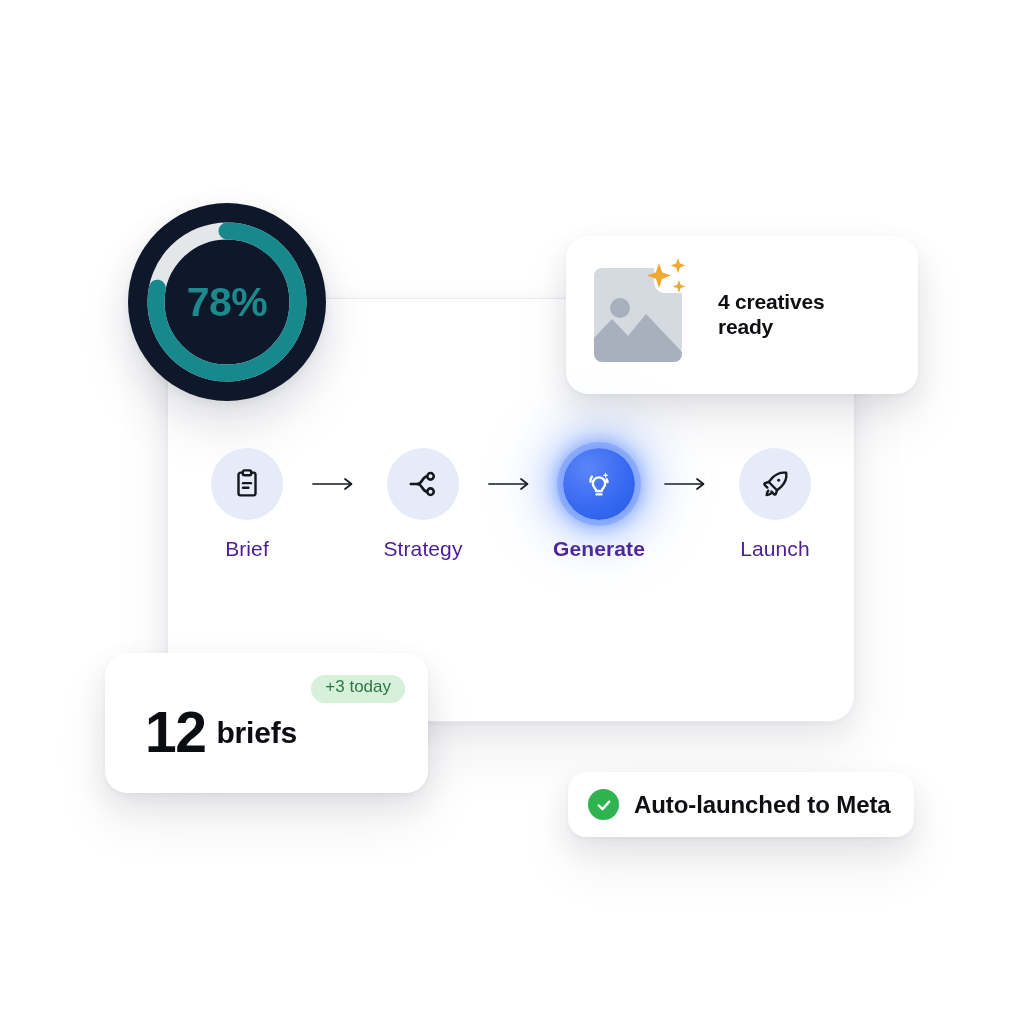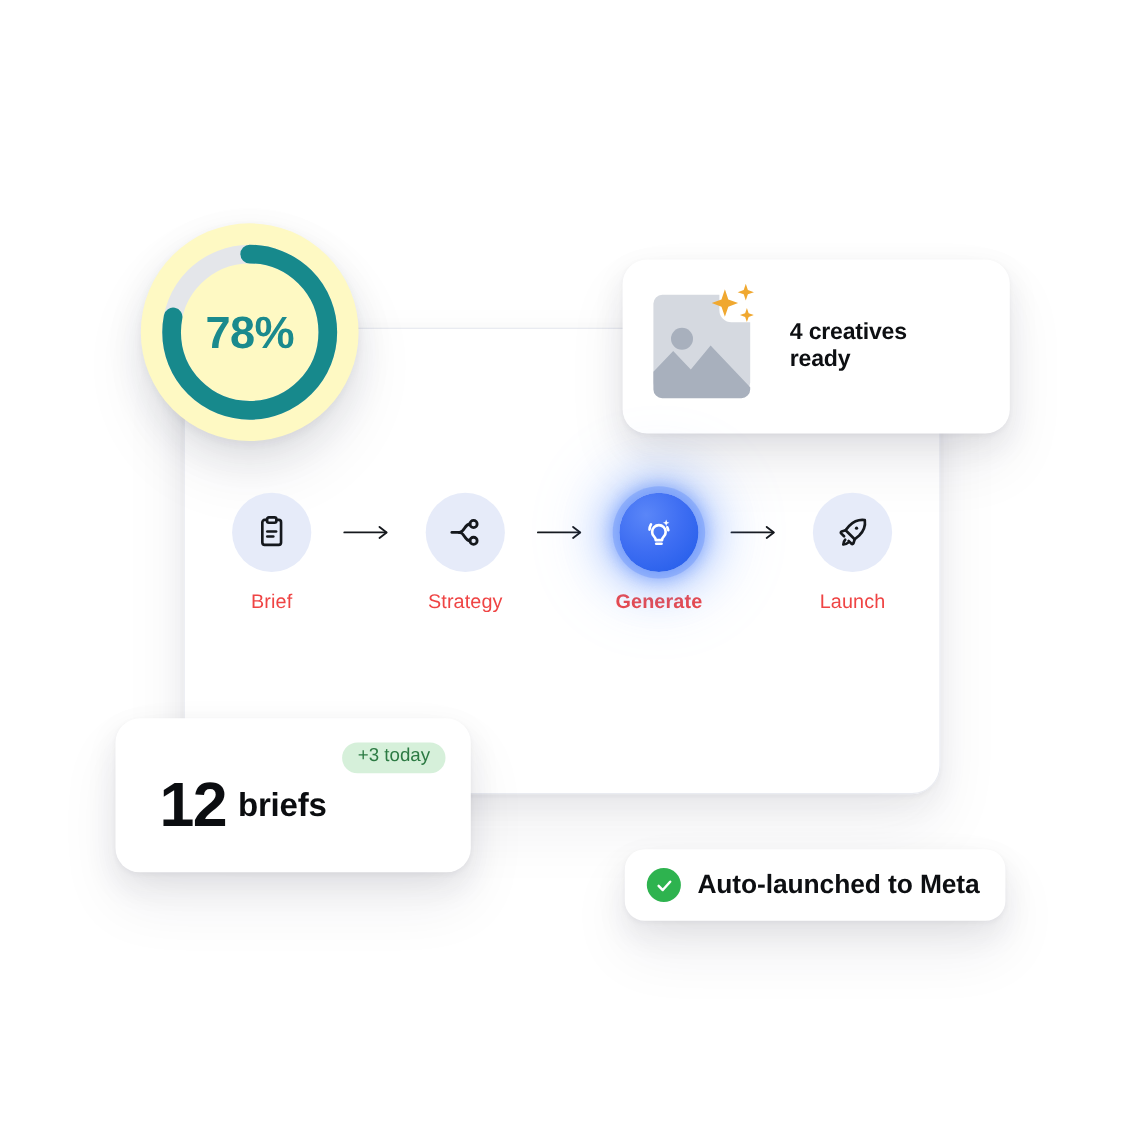--- a/index.html
+++ b/index.html
@@ -75,23 +75,23 @@
   .step-bubble.active {
     background: radial-gradient(circle at 34% 28%, #5a86f8 0%, #3d6df2 48%, #1f5ae8 100%);
     box-shadow:
       0 0 0 6px rgba(80, 130, 250, 0.30),
       0 0 14px 8px rgba(74, 124, 247, 0.42),
       0 0 34px 16px rgba(88, 140, 252, 0.34),
       0 0 60px 26px rgba(120, 165, 255, 0.20);
   }
   .step-label {
     margin-top: 17px;
-    font-size: 18px;
+    font-size: 21px;
     letter-spacing: 0.1px;
-    color: #ef4444;
+    color: #4c1d95;
     white-space: nowrap;
   }
   .step-label.bold { font-weight: bold; }
 
   .arrow {
     width: 58px;
     height: 72px;
     display: flex;
     align-items: center;
     justify-content: center;
@@ -109,21 +109,21 @@
   }
 
   
   .donut-card {
     position: absolute;
     left: 128px;
     top: 203px;
     width: 198px;
     height: 198px;
     border-radius: 50%;
-    background: #fef9c3;
+    background: #0f172a;
     box-shadow:
       0 3px 8px rgba(30, 35, 55, 0.05),
       0 14px 34px rgba(30, 35, 55, 0.10),
       0 30px 60px rgba(30, 35, 55, 0.07);
     display: flex;
     align-items: center;
     justify-content: center;
   }
   .donut-svg {
     position: absolute;

